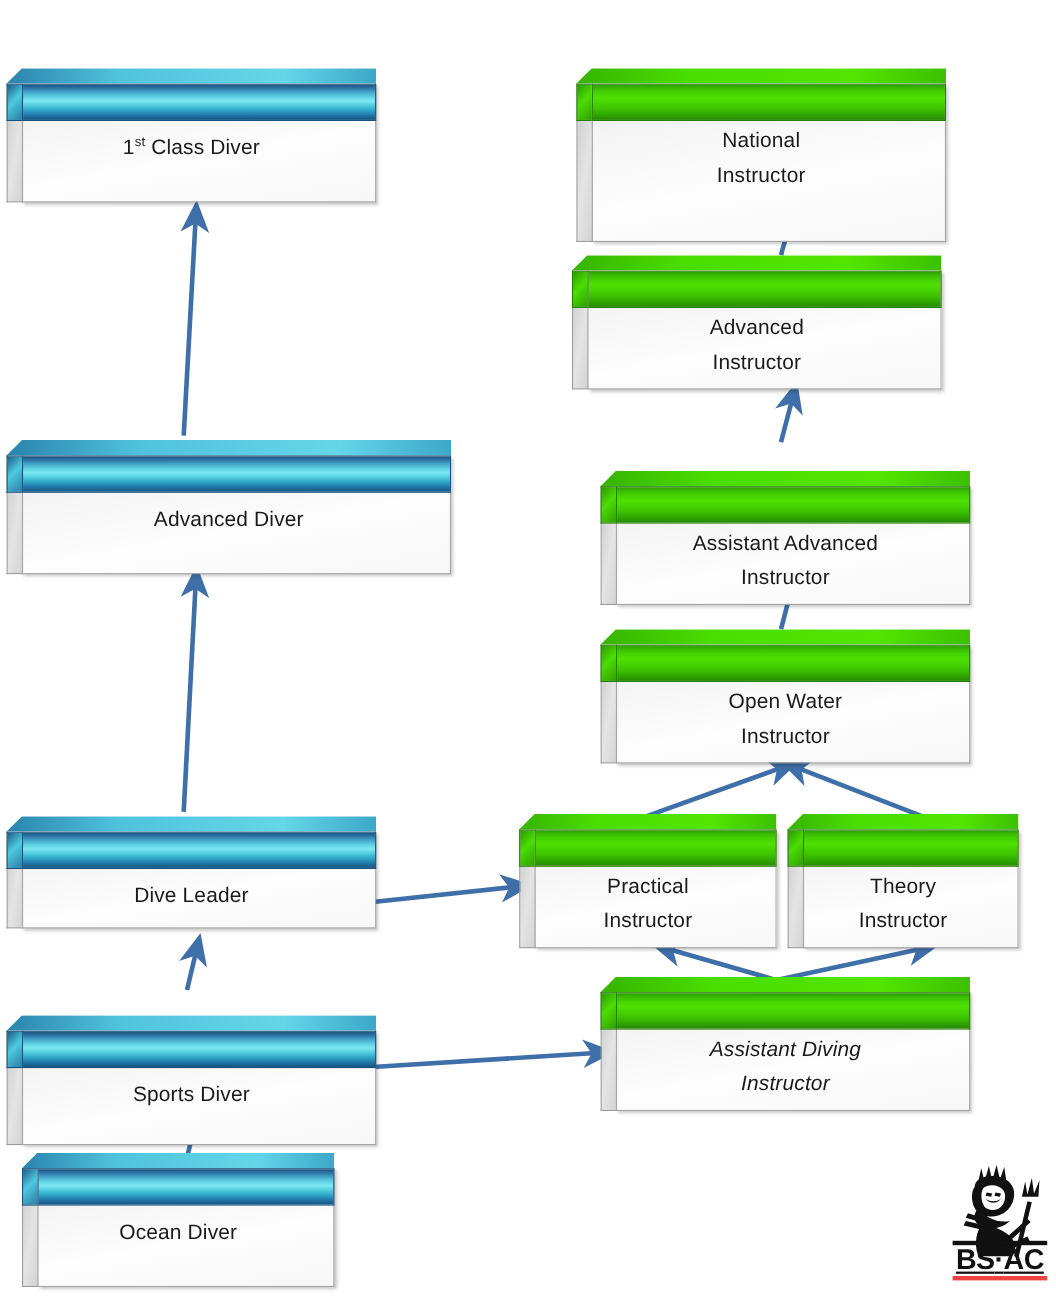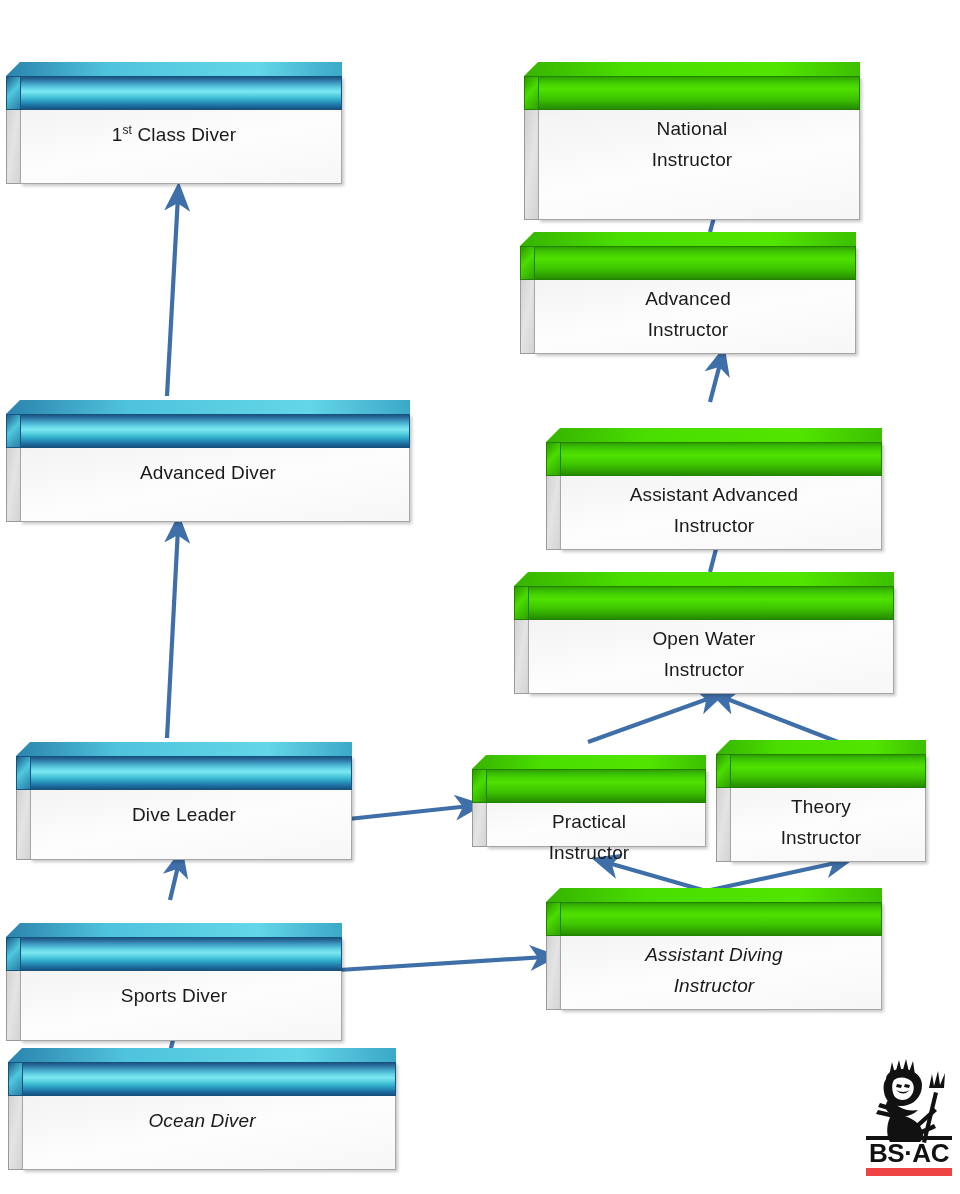--- a/index.html
+++ b/index.html
@@ -119,25 +119,26 @@
   .label .l2{display:block;}
 
   
   #logo{
     position:absolute;
     left:866px;top:1056px;
     width:86px;height:132px;
     z-index:8;
   }
   #logo .wordmark{
-    position:absolute;left:0;bottom:12px;width:86px;text-align:center;
+    position:absolute;left:0;bottom:24px;width:86px;text-align:center;
     font-family:"Liberation Sans","DejaVu Sans",sans-serif;
     font-weight:bold;font-size:26px;letter-spacing:-0.5px;color:#111;
-    border-top:4px solid #111;border-bottom:8px solid #ef4444;
+    border-top:4px solid #111;border-bottom:4px solid #ef4444;
     line-height:1.06;
+    text-decoration:underline;
   }
 </style>
 </head>
 <body>
 
 <div id="canvas">
 
   <svg id="arrows" viewBox="0 0 960 1194" width="960" height="1194" aria-hidden="true">
     <defs>
       <marker id="ah" markerWidth="7" markerHeight="7" refX="3.6" refY="3.5" orient="auto" markerUnits="strokeWidth">
@@ -179,39 +180,39 @@
 
   <div class="node blue" style="left:6px;top:400px;width:404px;height:122px;">
     <div class="side"></div>
     <div class="body"></div>
     <div class="hdrtop"></div>
     <div class="hdr"></div>
     <div class="hdrcap"></div>
     <div class="label">Advanced Diver</div>
   </div>
 
-  <div class="node blue" style="left:16px;top:742px;width:336px;height:118px;border-radius:25px;">
+  <div class="node blue" style="left:6px;top:742px;width:336px;height:102px;border-radius:25px;">
     <div class="side"></div>
     <div class="body"></div>
     <div class="hdrtop"></div>
     <div class="hdr"></div>
     <div class="hdrcap"></div>
     <div class="label">Dive Leader</div>
   </div>
 
   <div class="node blue" style="left:6px;top:894px;width:336px;height:118px;margin-top:29px;">
     <div class="side"></div>
     <div class="body"></div>
     <div class="hdrtop"></div>
     <div class="hdr"></div>
     <div class="hdrcap"></div>
     <div class="label">Sports Diver</div>
   </div>
 
-  <div class="node blue" style="left:8px;top:1048px;width:388px;height:122px;font-style:italic;">
+  <div class="node blue" style="left:20px;top:1048px;width:284px;height:122px;">
     <div class="side"></div>
     <div class="body"></div>
     <div class="hdrtop"></div>
     <div class="hdr"></div>
     <div class="hdrcap"></div>
     <div class="label">Ocean Diver</div>
   </div>
 
   <div class="node green two" style="left:524px;top:62px;width:336px;height:158px;">
     <div class="side"></div>
@@ -242,33 +243,33 @@
     <div class="body"></div>
     <div class="hdrtop"></div>
     <div class="hdr"></div>
     <div class="hdrcap"></div>
     <div class="label">
       <span class="l1">Assistant Advanced</span>
       <span class="l2">Instructor</span>
     </div>
   </div>
 
-  <div class="node green two" style="left:514px;top:572px;width:380px;height:122px;">
+  <div class="node green two" style="left:546px;top:572px;width:336px;height:122px;">
     <div class="side"></div>
     <div class="body"></div>
     <div class="hdrtop"></div>
     <div class="hdr"></div>
     <div class="hdrcap"></div>
     <div class="label">
       <span class="l1">Open Water</span>
       <span class="l2">Instructor</span>
     </div>
   </div>
 
-  <div class="node green two" style="left:472px;top:740px;width:234px;height:92px;margin-top:15px;">
+  <div class="node green two" style="left:472px;top:740px;width:234px;height:122px;">
     <div class="side"></div>
     <div class="body"></div>
     <div class="hdrtop"></div>
     <div class="hdr"></div>
     <div class="hdrcap"></div>
     <div class="label">
       <span class="l1">Practical</span>
       <span class="l2">Instructor</span>
     </div>
   </div>

